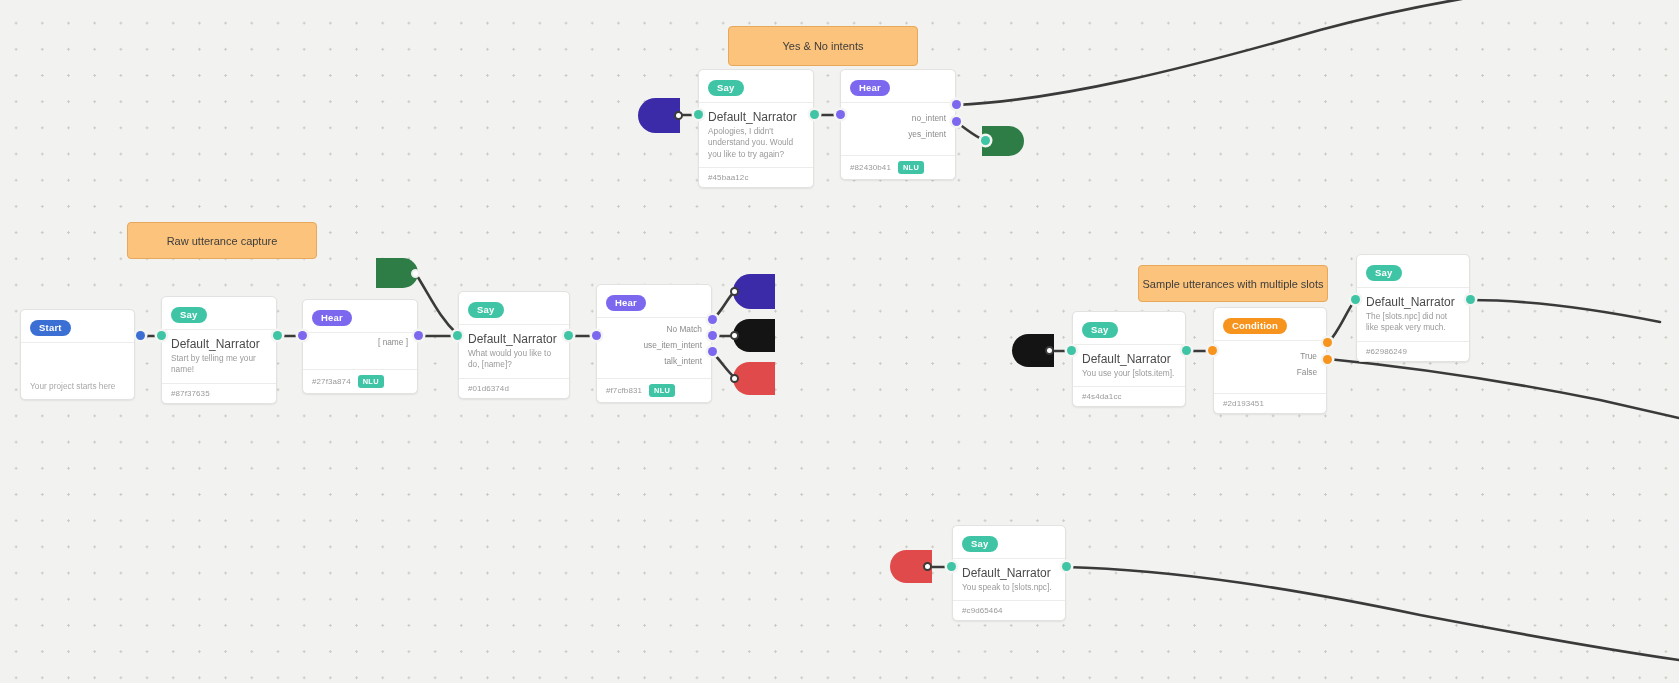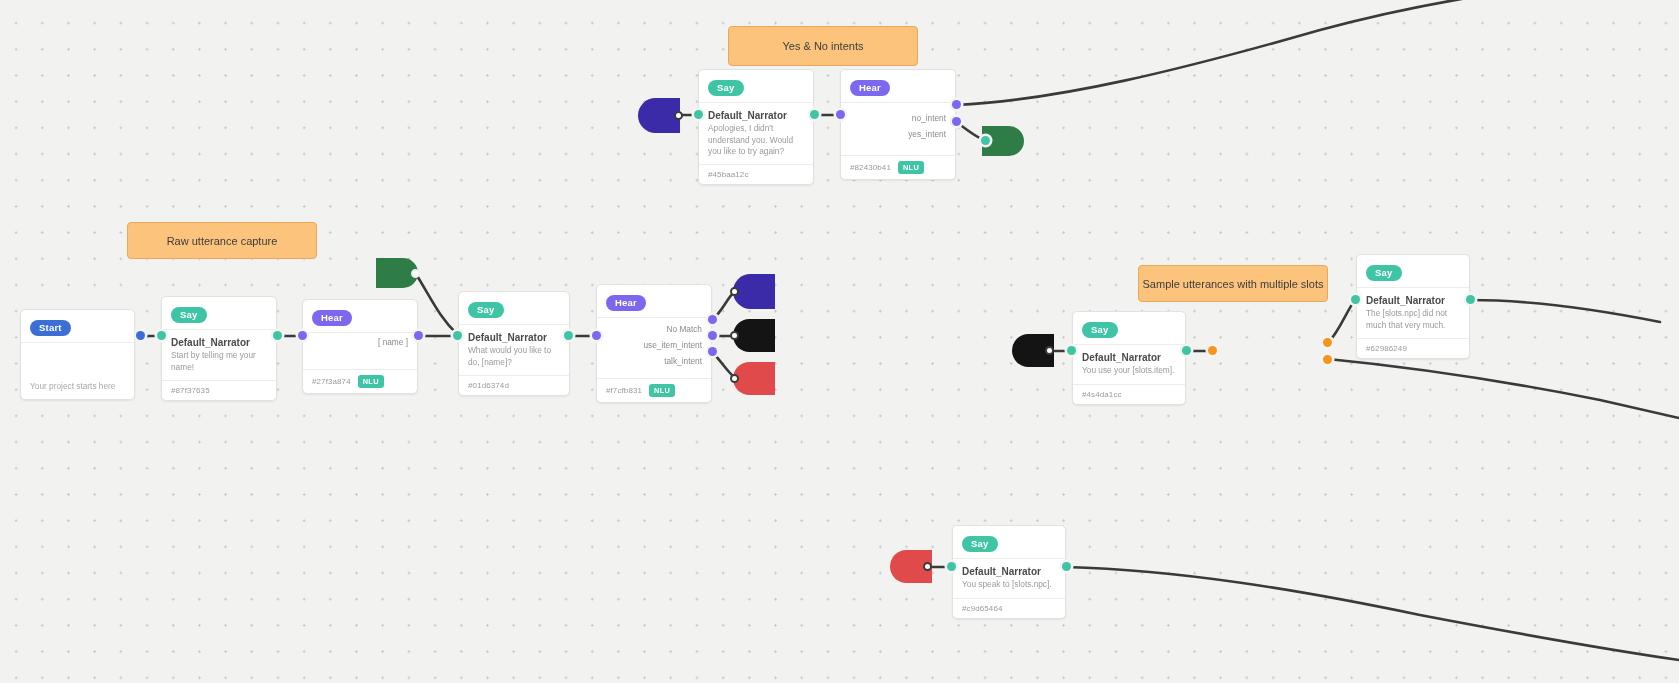--- a/index.html
+++ b/index.html
@@ -44,22 +44,22 @@
   .badge.say { background: #3fc5a5; }
   .badge.hear { background: #7b68ee; }
   .badge.start { background: #3b6fd4; }
   .badge.condition { background: #f7941e; }
 
   .node-body {
     padding: 6px 9px 7px 9px;
     min-height: 26px;
   }
   .narrator {
-    font-size: 10px;
-    font-weight: bold;
+    font-size: 12px;
+    font-weight: normal;
     color: #4a4a4a;
     line-height: 1.35;
     margin-bottom: 1px;
   }
   .utterance {
     font-size: 8.3px;
     color: #9a9a9a;
     line-height: 1.35;
   }
   .hint {
@@ -351,31 +351,47 @@
       <div class="narrator">Default_Narrator</div>
       <div class="utterance">You use your [slots.item].</div>
     </div>
     <div class="node-foot">
       <span class="node-id">#4s4da1cc</span>
     </div>
   </div>
   <div class="dot teal" style="left:1067px; top:346px;"></div>
   <div class="dot teal" style="left:1182px; top:346px;"></div>
 
+  <div class="node" style="left:1213px; top:307px; width:114px;">
+    <div class="node-head">
+      <span class="badge condition">Condition</span>
+    </div>
+    <div class="node-body" style="padding:10px 0 10px 0;">
+      <div class="port-row">
+        <span>True</span>
+      </div>
+      <div class="port-row">
+        <span>False</span>
+      </div>
+    </div>
+    <div class="node-foot">
+      <span class="node-id">#2d193451</span>
+    </div>
+  </div>
   <div class="dot orange" style="left:1208px; top:346px;"></div>
   <div class="dot orange" style="left:1323px; top:338px;"></div>
   <div class="dot orange" style="left:1323px; top:355px;"></div>
 
   <div class="node" style="left:1356px; top:254px; width:114px;">
     <div class="node-head">
       <span class="badge say">Say</span>
     </div>
     <div class="node-body">
       <div class="narrator">Default_Narrator</div>
-      <div class="utterance">The [slots.npc] did not much that very much.</div>
+      <div class="utterance">The [slots.npc] did not like speak very much.</div>
     </div>
     <div class="node-foot">
       <span class="node-id">#62986249</span>
     </div>
   </div>
   <div class="dot teal" style="left:1351px; top:295px;"></div>
   <div class="dot teal" style="left:1466px; top:295px;"></div>
 
   <div class="node" style="left:952px; top:525px; width:114px;">
     <div class="node-head">

